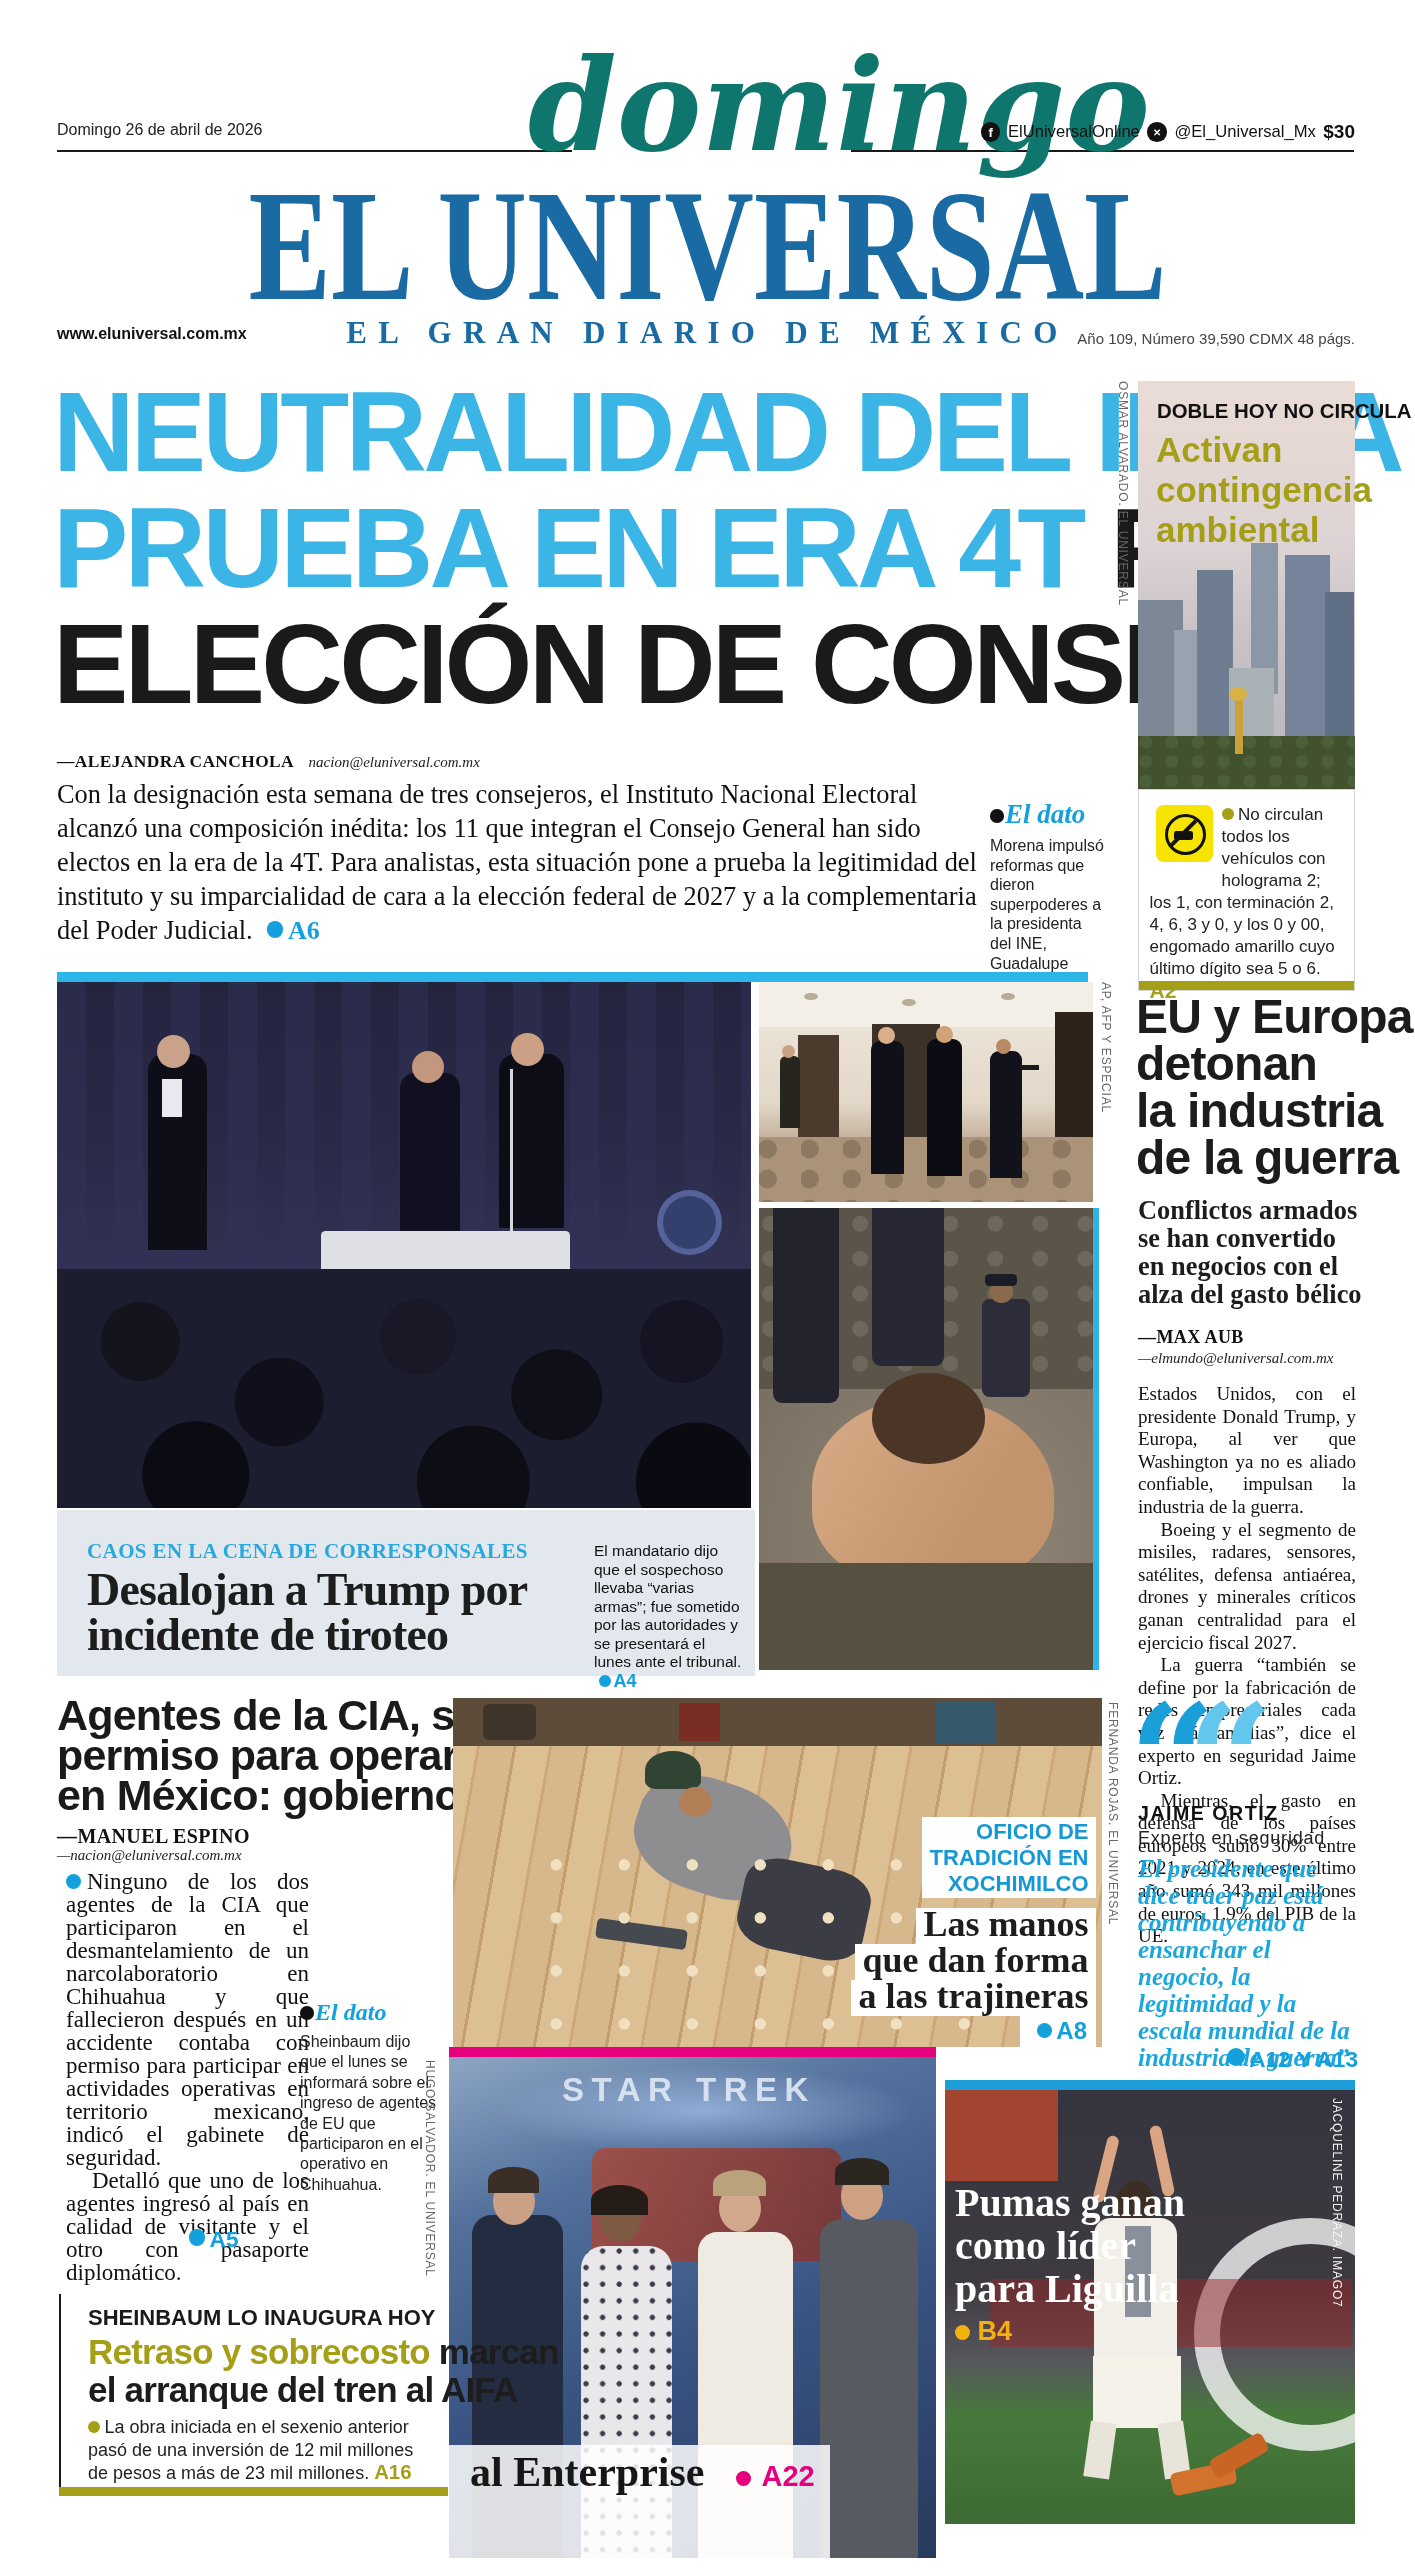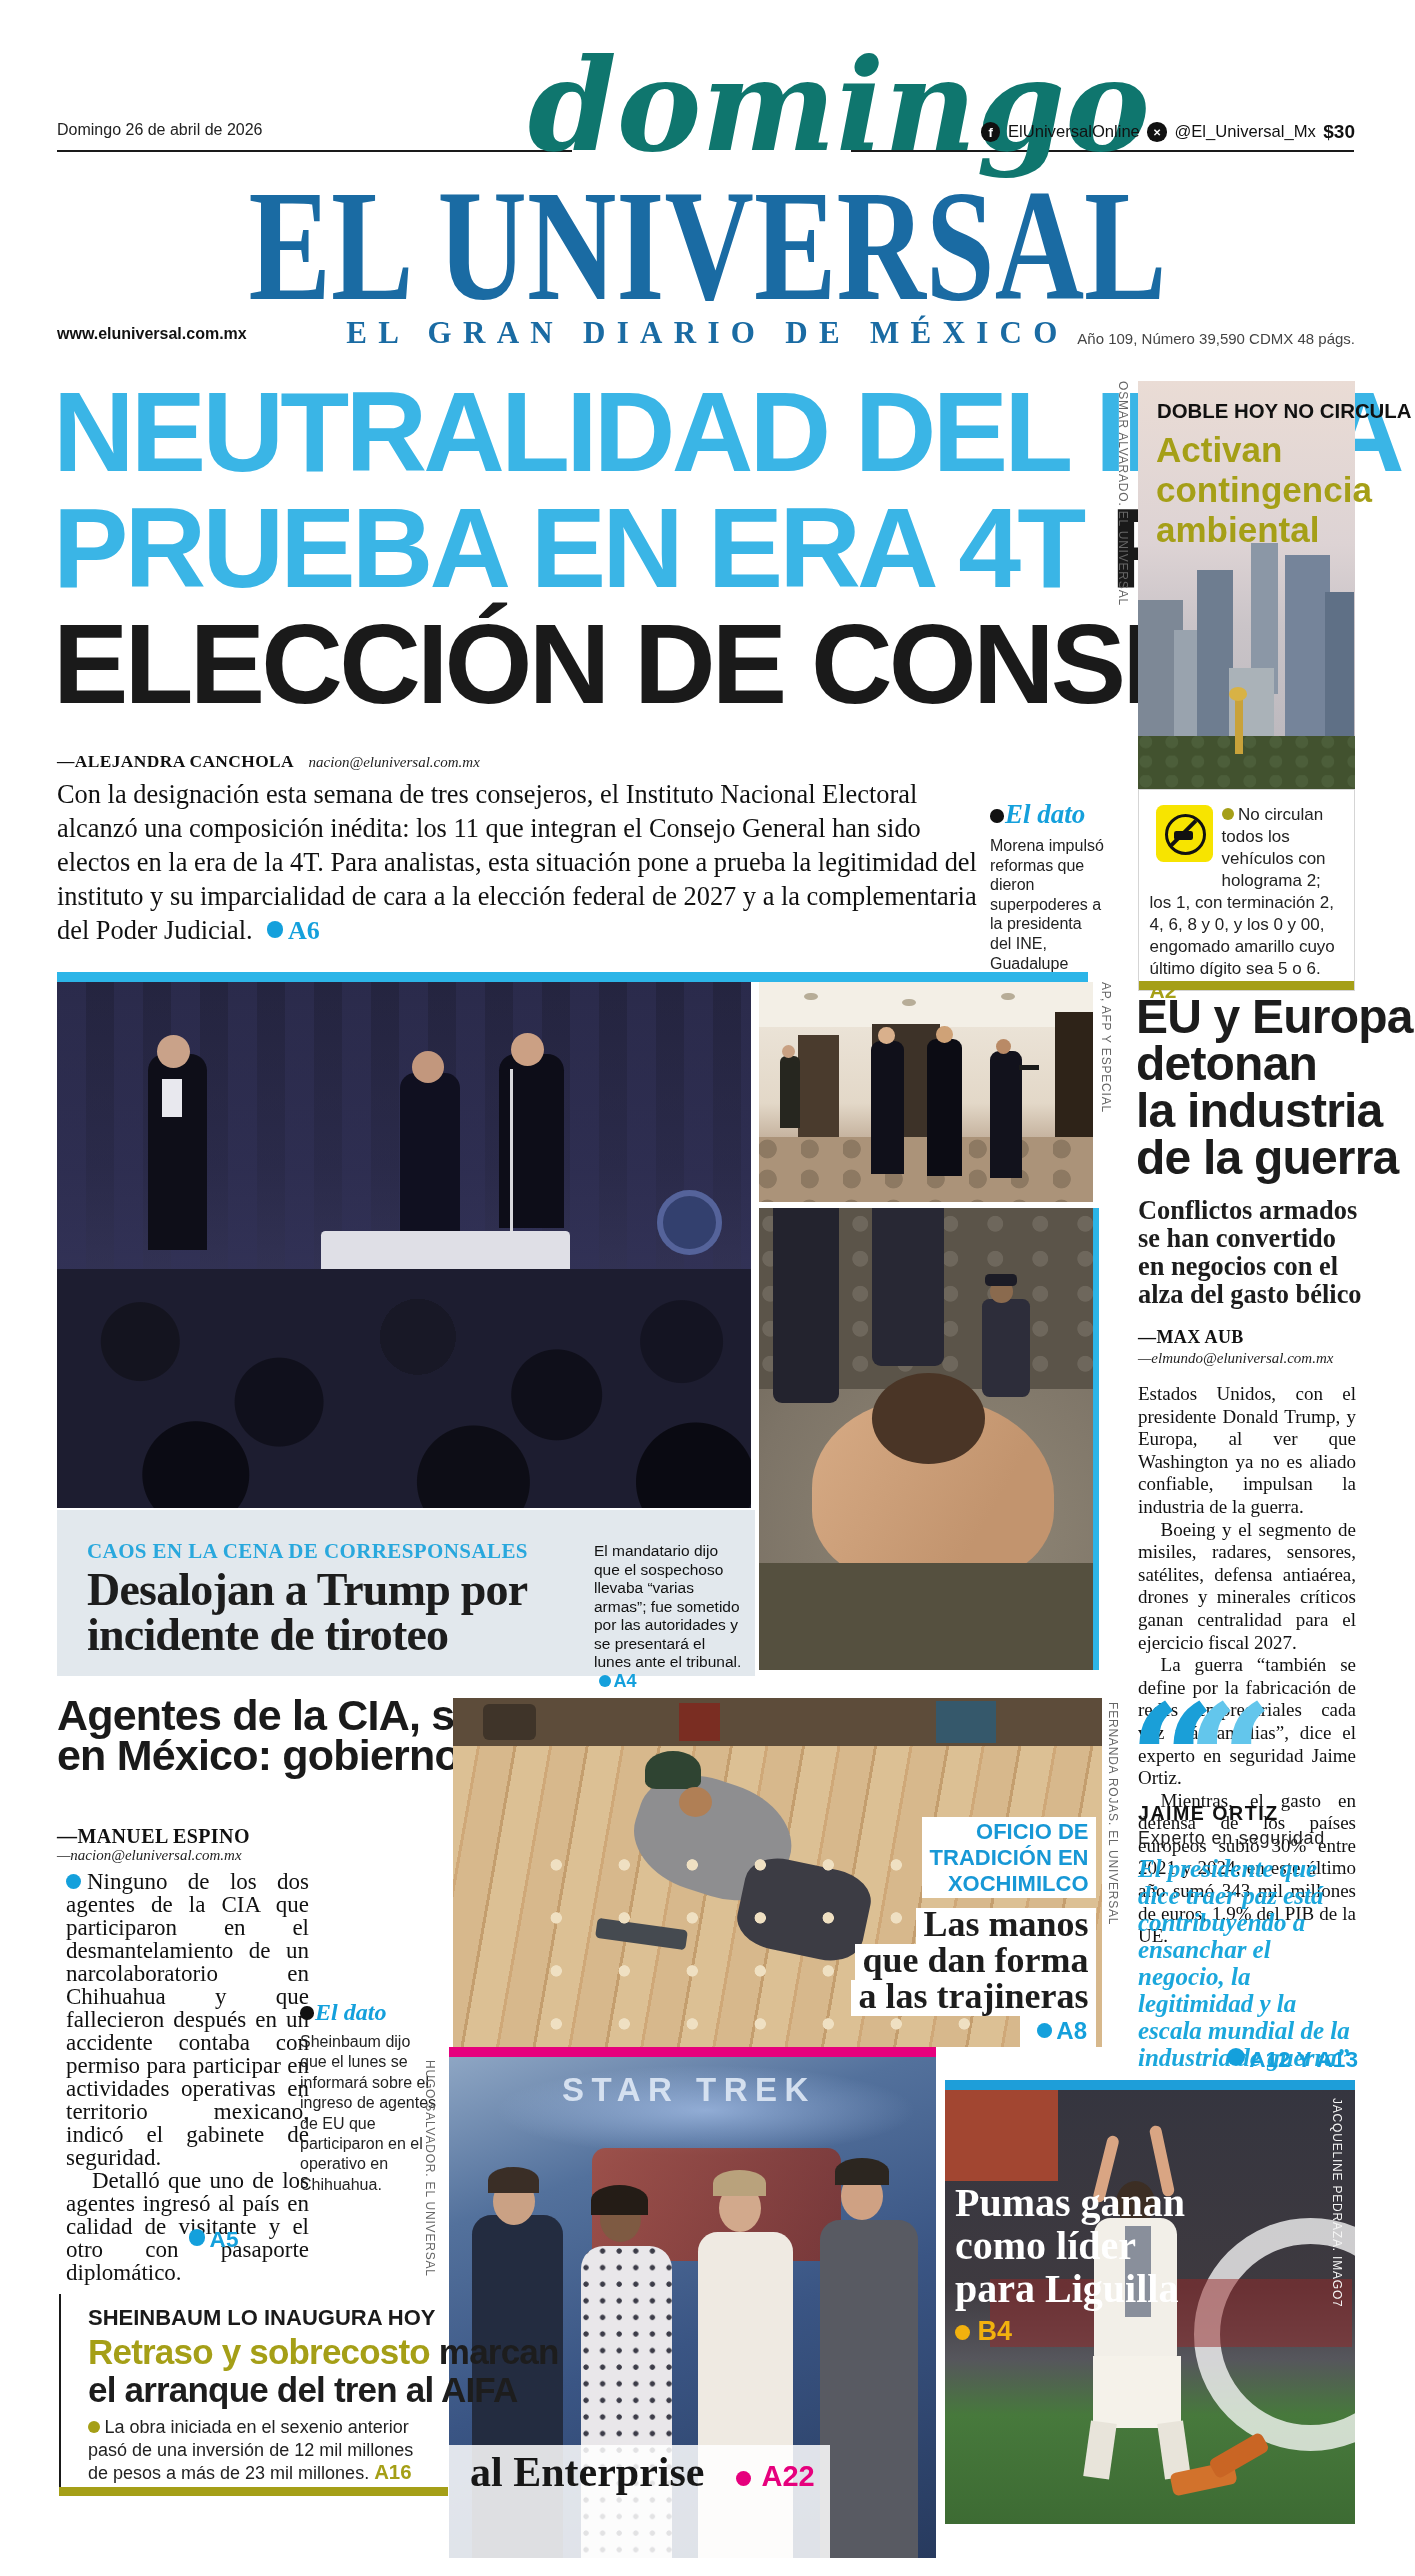--- a/index.html
+++ b/index.html
@@ -206,21 +206,21 @@
   <div class="abs" id="cont-kicker"><span class="condX85">DOBLE HOY NO CIRCULA</span></div>
   <div class="abs" id="cont-headline">
     <div><span class="condX85">Activan</span></div>
     <div><span class="condX85">contingencia</span></div>
     <div><span class="condX85">ambiental</span></div>
   </div>
 
   <div class="abs" id="nocircula">
     <div id="nc-text">
       <span class="icsp"></span>
-      <span class="bullet odot"></span><span>No circulan todos los vehículos con holograma 2; los 1, con terminación 2, 4, 6, 8 y 0, y los 0 y 00, engomado amarillo cuyo último dígito sea 5 o 6. </span><span class="oref">A2</span>
+      <span class="bullet odot"></span><span>No circulan todos los vehículos con holograma 2; los 1, con terminación 2, 4, 6, 3 y 0, y los 0 y 00, engomado amarillo cuyo último dígito sea 5 o 6. </span><span class="oref">A2</span>
     </div>
     <div id="nc-icon">
         <div id="nc-sign"></div>
       </div>
     <div class="bar"></div>
   </div>
 
   <div class="abs" id="pb-bar"></div>
   <div class="abs" id="ballroom">
     <div class="ph" style="left:0;top:0;width:694px;height:317px;background:repeating-linear-gradient(90deg,#2e2e52 0 29px,#26264494 29px 57px);opacity:.7;"></div>
@@ -276,20 +276,21 @@
       <div>incidente de tiroteo</div>
     </div>
     <div id="caos-note">
       <span>El mandatario dijo que el sospechoso llevaba “varias armas”; fue sometido por las autoridades y se presentará el lunes ante el tribunal.</span>
       <span class="bullet bdot"></span><span class="pref">A4</span>
     </div>
   </div>
 
   <div class="abs" id="cia-head">
     <div><span class="condX85">Agentes de la CIA, sin</span></div>
+    <div><span class="condX85">permiso para operar</span></div>
     <div><span class="condX85">en México: gobierno</span></div>
   </div>
   <div class="abs" id="cia-byline">
     <span class="author">—MANUEL ESPINO</span>
   </div>
   <div class="abs mail" id="cia-mail">—nacion@eluniversal.com.mx</div>
   <div class="abs" id="cia-body">
     <p><span class="bullet cb"></span><span>Ninguno de los dos agentes de la CIA que participaron en el desmantelamiento de un narcolaboratorio en Chihuahua y que fallecieron después en un accidente contaba con permiso para participar en actividades operativas en territorio mexicano, indicó el gabinete de seguridad.</span></p>
     <p><span>Detalló que uno de los agentes ingresó al país en calidad de visitante y el otro con pasaporte diplomático.</span></p>
   </div>

